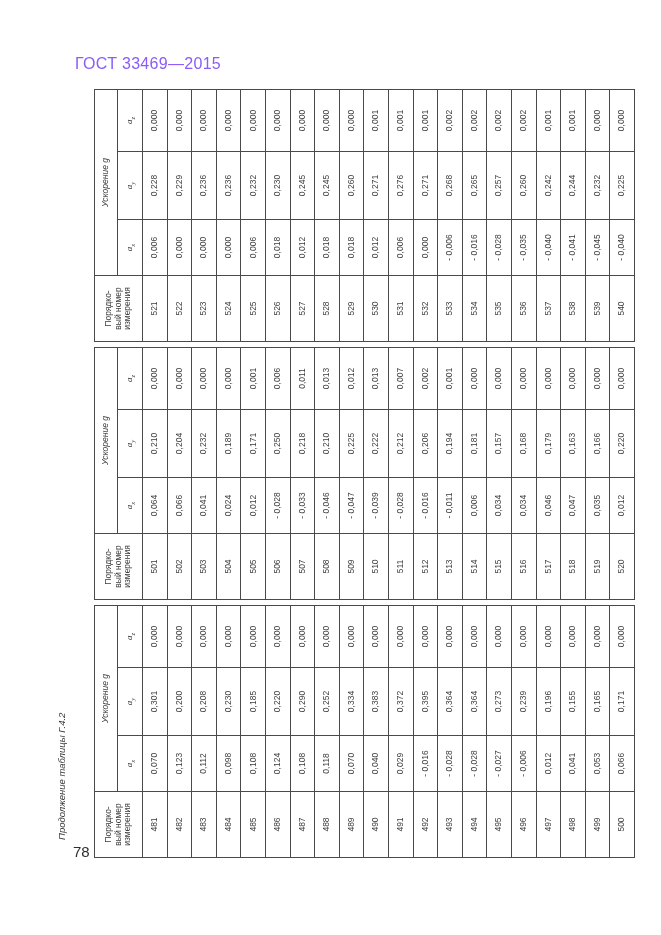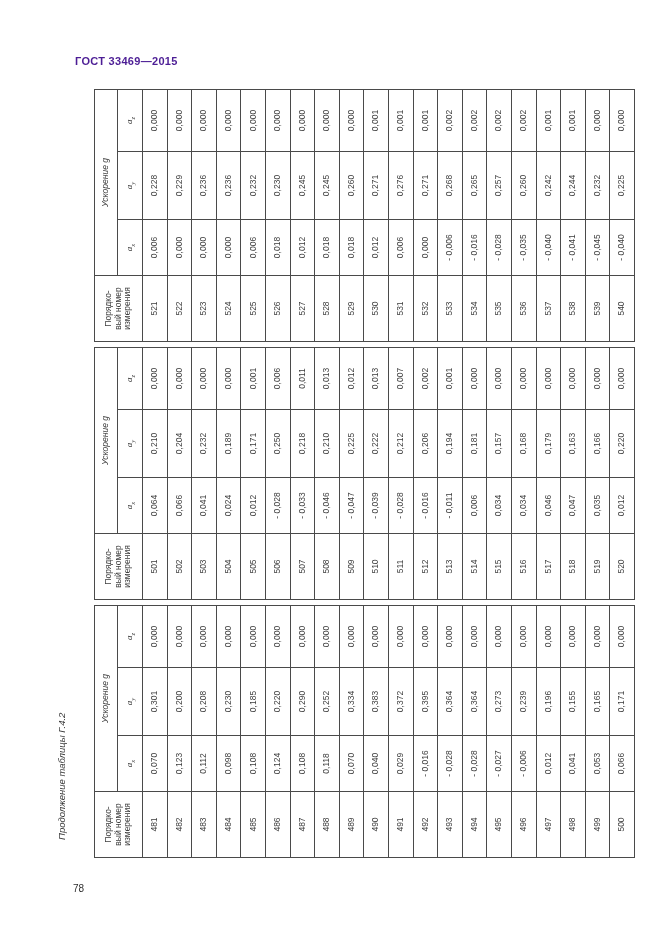--- a/index.html
+++ b/index.html
@@ -6,35 +6,35 @@
   .page {
     position:relative;
     width:661px; height:935px;
     background:#ffffff;
     font-family:"Liberation Sans", sans-serif;
     color:#383838;
     overflow:hidden;
   }
   .doc-header {
     position:absolute; left:75px; top:55px;
-    font-size:11px; font-weight:bold; letter-spacing:0.3px; color:#4c1d95;
+    font-size:16px; font-weight:normal; letter-spacing:0.3px; color:#8b5cf6;
   }
   .side-caption-wrap {
     position:absolute; left:56px; top:688px;
     width:152px; height:16px;
     transform-origin:0 0;
     transform: rotate(-90deg) translateX(-152px);
   }
   .side-caption {
     display:block; width:152px;
     font-style:italic; font-size:9.5px; color:#3a3a3a; white-space:nowrap;
   }
   .page-number {
-    position:absolute; left:73px; top:883px;
-    font-size:10px; color:#2e2e2e;
+    position:absolute; left:73px; top:843px;
+    font-size:15px; color:#2e2e2e;
   }
   .band {
     position:absolute; left:94px;
     width:519px; height:252px;
   }
   .band .gost-table {
     position:absolute; top:0; left:0;
     width:252px; height:519px;
     transform-origin:0 0;
     transform: translateY(252px) rotate(-90deg);

